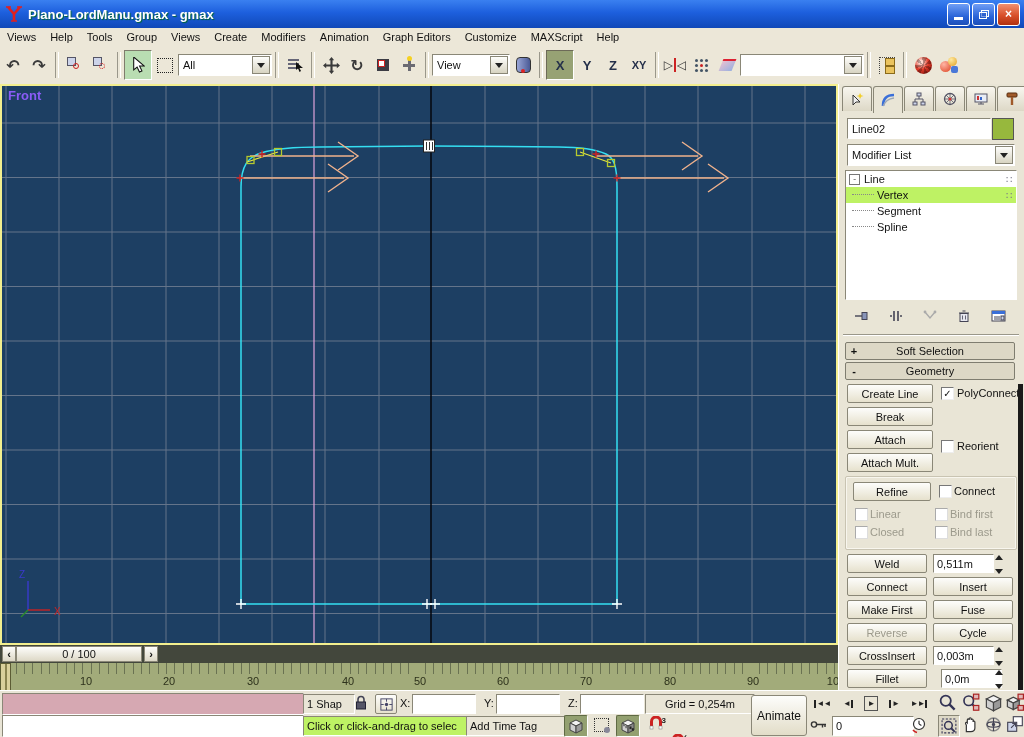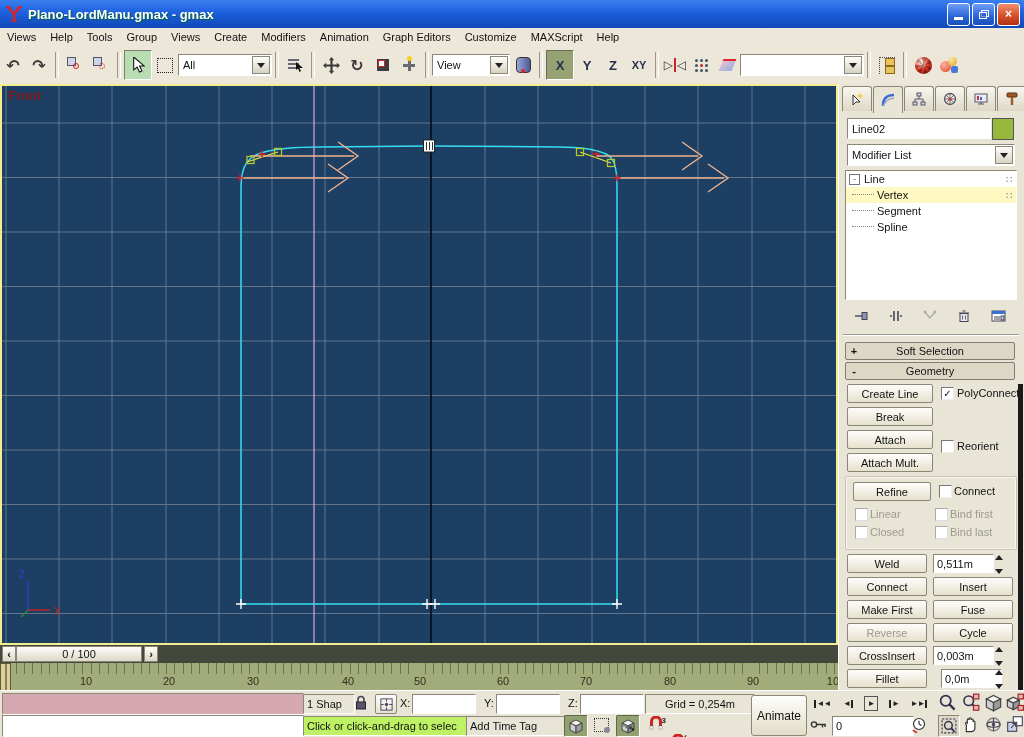--- a/index.html
+++ b/index.html
@@ -81,34 +81,34 @@
     background:repeating-conic-gradient(rgba(0,0,0,.55) 0 25deg,transparent 25deg 50deg);opacity:.5;}
   .render-ico{position:relative;width:18px;height:17px;}
   .render-ico i{position:absolute;border-radius:50%;}
   .render-ico i:nth-child(1){left:0;top:4px;width:11px;height:11px;background:radial-gradient(circle at 35% 30%,#ffb5a5,#d42)}
   .render-ico i:nth-child(2){right:1px;top:0;width:9px;height:9px;background:radial-gradient(circle at 35% 30%,#ffe9a0,#e0a020)}
   .render-ico i:nth-child(3){right:0;bottom:1px;width:7px;height:7px;background:#4a78d8;border-radius:2px;}
 
   
   .viewport{position:absolute;left:0;top:84px;width:838px;height:561px;background:#f3ef8e;}
   .viewport svg{position:absolute;left:2px;top:2px;}
-  .vplabel{position:absolute;left:8px;top:4px;color:#7f1d1d;font-weight:bold;font-size:13px;}
+  .vplabel{position:absolute;left:8px;top:4px;color:#8b5cf6;font-weight:bold;font-size:13px;}
 
   
   .cmdpanel{position:absolute;left:838px;top:84px;width:186px;height:606px;background:#e9e5d6;border-left:1px solid #fff;}
   .tabs{position:absolute;left:3px;top:2px;display:flex;}
   .tab{width:28px;height:24px;border:1px solid #8a8777;border-bottom:none;border-radius:3px 3px 0 0;
     background:linear-gradient(#f8f6ef,#ddd8c6);display:flex;align-items:center;justify-content:center;margin-right:1px;}
   .tab.active{background:#e9e5d6;height:26px;}
   .field{background:#fff;border:1px solid;border-color:#8a8777 #fff #fff #8a8777;display:flex;align-items:center;padding-left:4px;}
   .swatch{border:1px solid #555;}
   .stackbox{position:absolute;left:6px;top:86px;width:170px;height:128px;background:#fff;
     border:1px solid;border-color:#8a8777 #fff #fff #8a8777;overflow:hidden;}
   .stackrow{height:16px;display:flex;align-items:center;position:relative;}
-  .stackrow.sel{background:#fef9c3;}
+  .stackrow.sel{background:#bef264;}
   .expbox{width:9px;height:9px;border:1px solid #777;display:flex;align-items:center;justify-content:center;
     font-size:9px;line-height:7px;margin:0 4px 0 3px;background:#fff;}
   .slabel{flex:1;}
   .sdots{color:#778;font-size:10px;letter-spacing:1px;margin-right:3px;}
   .tree{width:22px;height:1px;border-top:1px dotted #888;margin:0 3px 0 6px;}
   .stacktools{position:absolute;left:6px;top:220px;width:170px;height:24px;display:flex;align-items:center;justify-content:space-around;}
   .sticon{width:26px;height:20px;display:flex;align-items:center;justify-content:center;}
   .rollhead{position:absolute;height:16px;background:#ddd8c6;border:1px solid #7f7d70;border-radius:2px;
     display:flex;align-items:center;font-size:11px;}
   .rstate{width:16px;text-align:center;font-weight:bold;}

